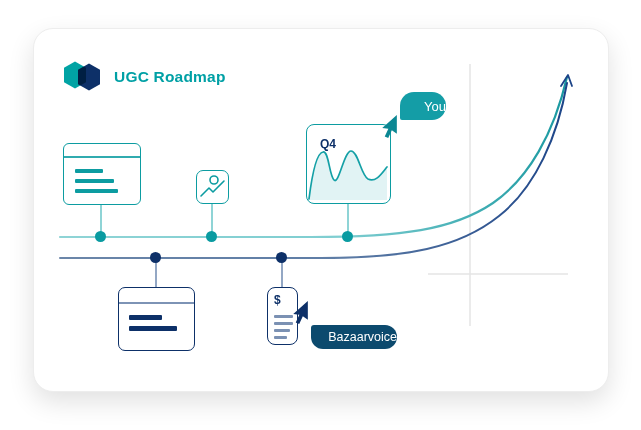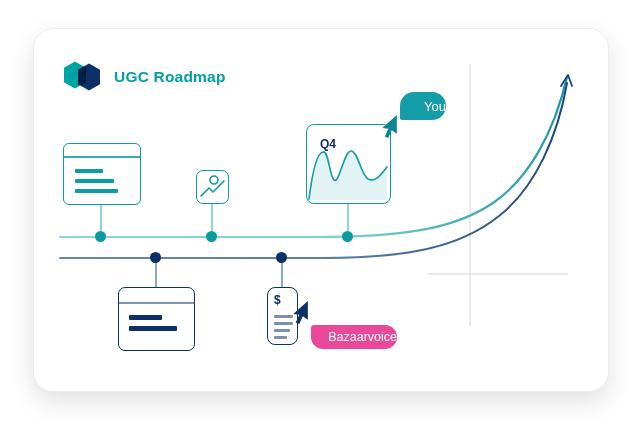--- a/index.html
+++ b/index.html
@@ -37,21 +37,21 @@
   .conn{position:absolute;width:2px;}
   .conn-teal{background:#8fd4d6;}
   .conn-steel{background:#93a7c4;}
   .dot{position:absolute;width:11px;height:11px;border-radius:50%;}
   .dot-teal{background:#0a9ba1;}
   .dot-navy{background:#0d3068;}
   
   .bubble{position:absolute;display:flex;align-items:center;justify-content:flex-end;color:#fff;}
   .bubble-you{left:366px;top:63px;width:46px;height:28px;background:#149da6;
               border-radius:14px 14px 14px 2px;font-size:13px;}
-  .bubble-bv{left:277px;top:296px;width:86px;height:24px;background:#ec4899;
+  .bubble-bv{left:277px;top:296px;width:86px;height:24px;background:#0c4a6e;
              border-radius:3px 12px 12px 12px;font-size:12.5px;}
   .cursor{position:absolute;}
   .overlay{position:absolute;left:0;top:0;pointer-events:none;}
 </style>
 </head>
 <body>
 
 <div class="stage">
   <div class="panel">
 

